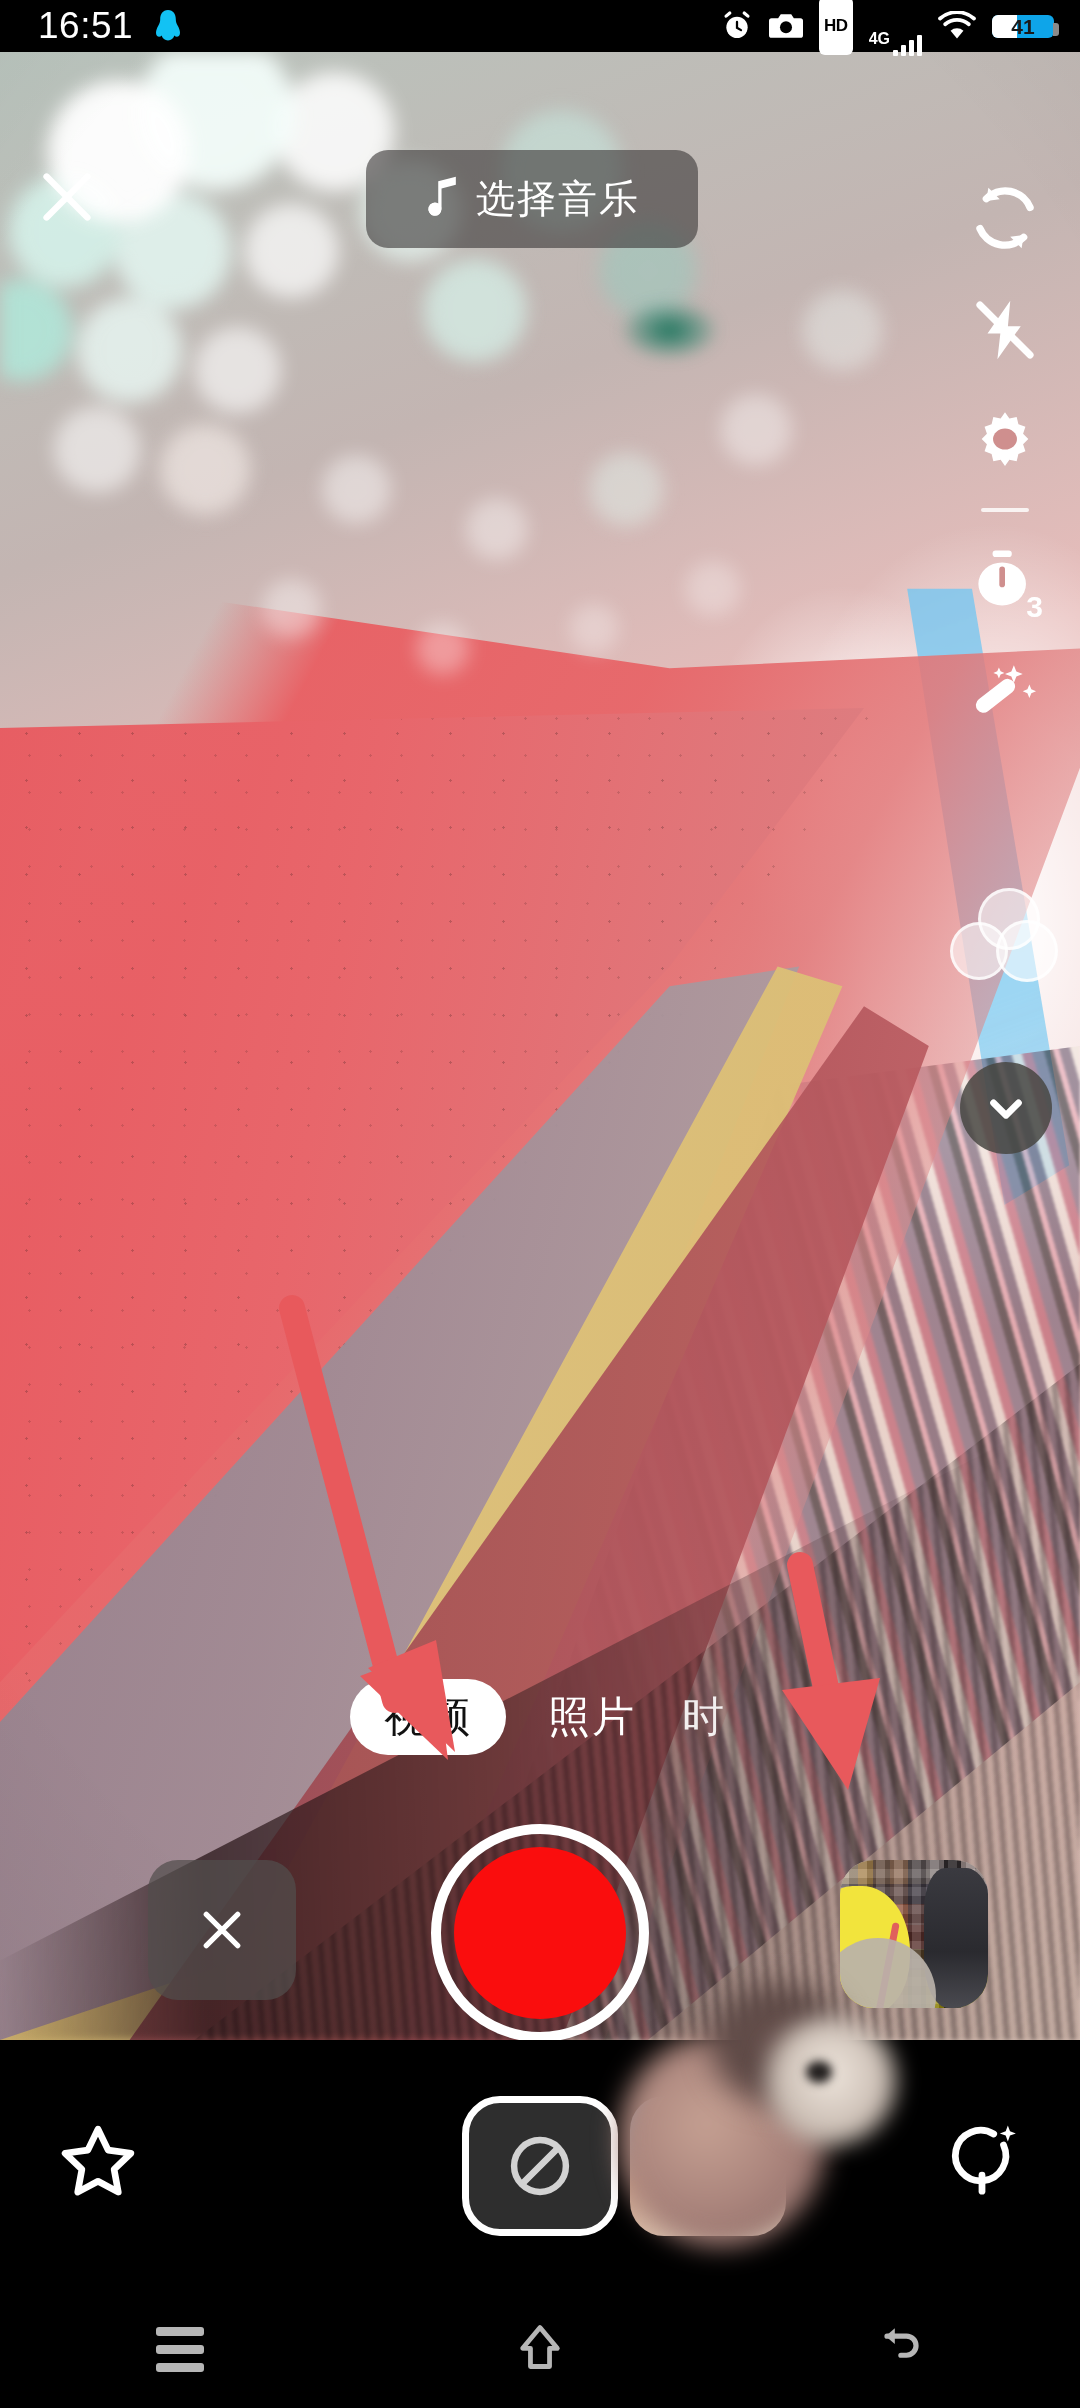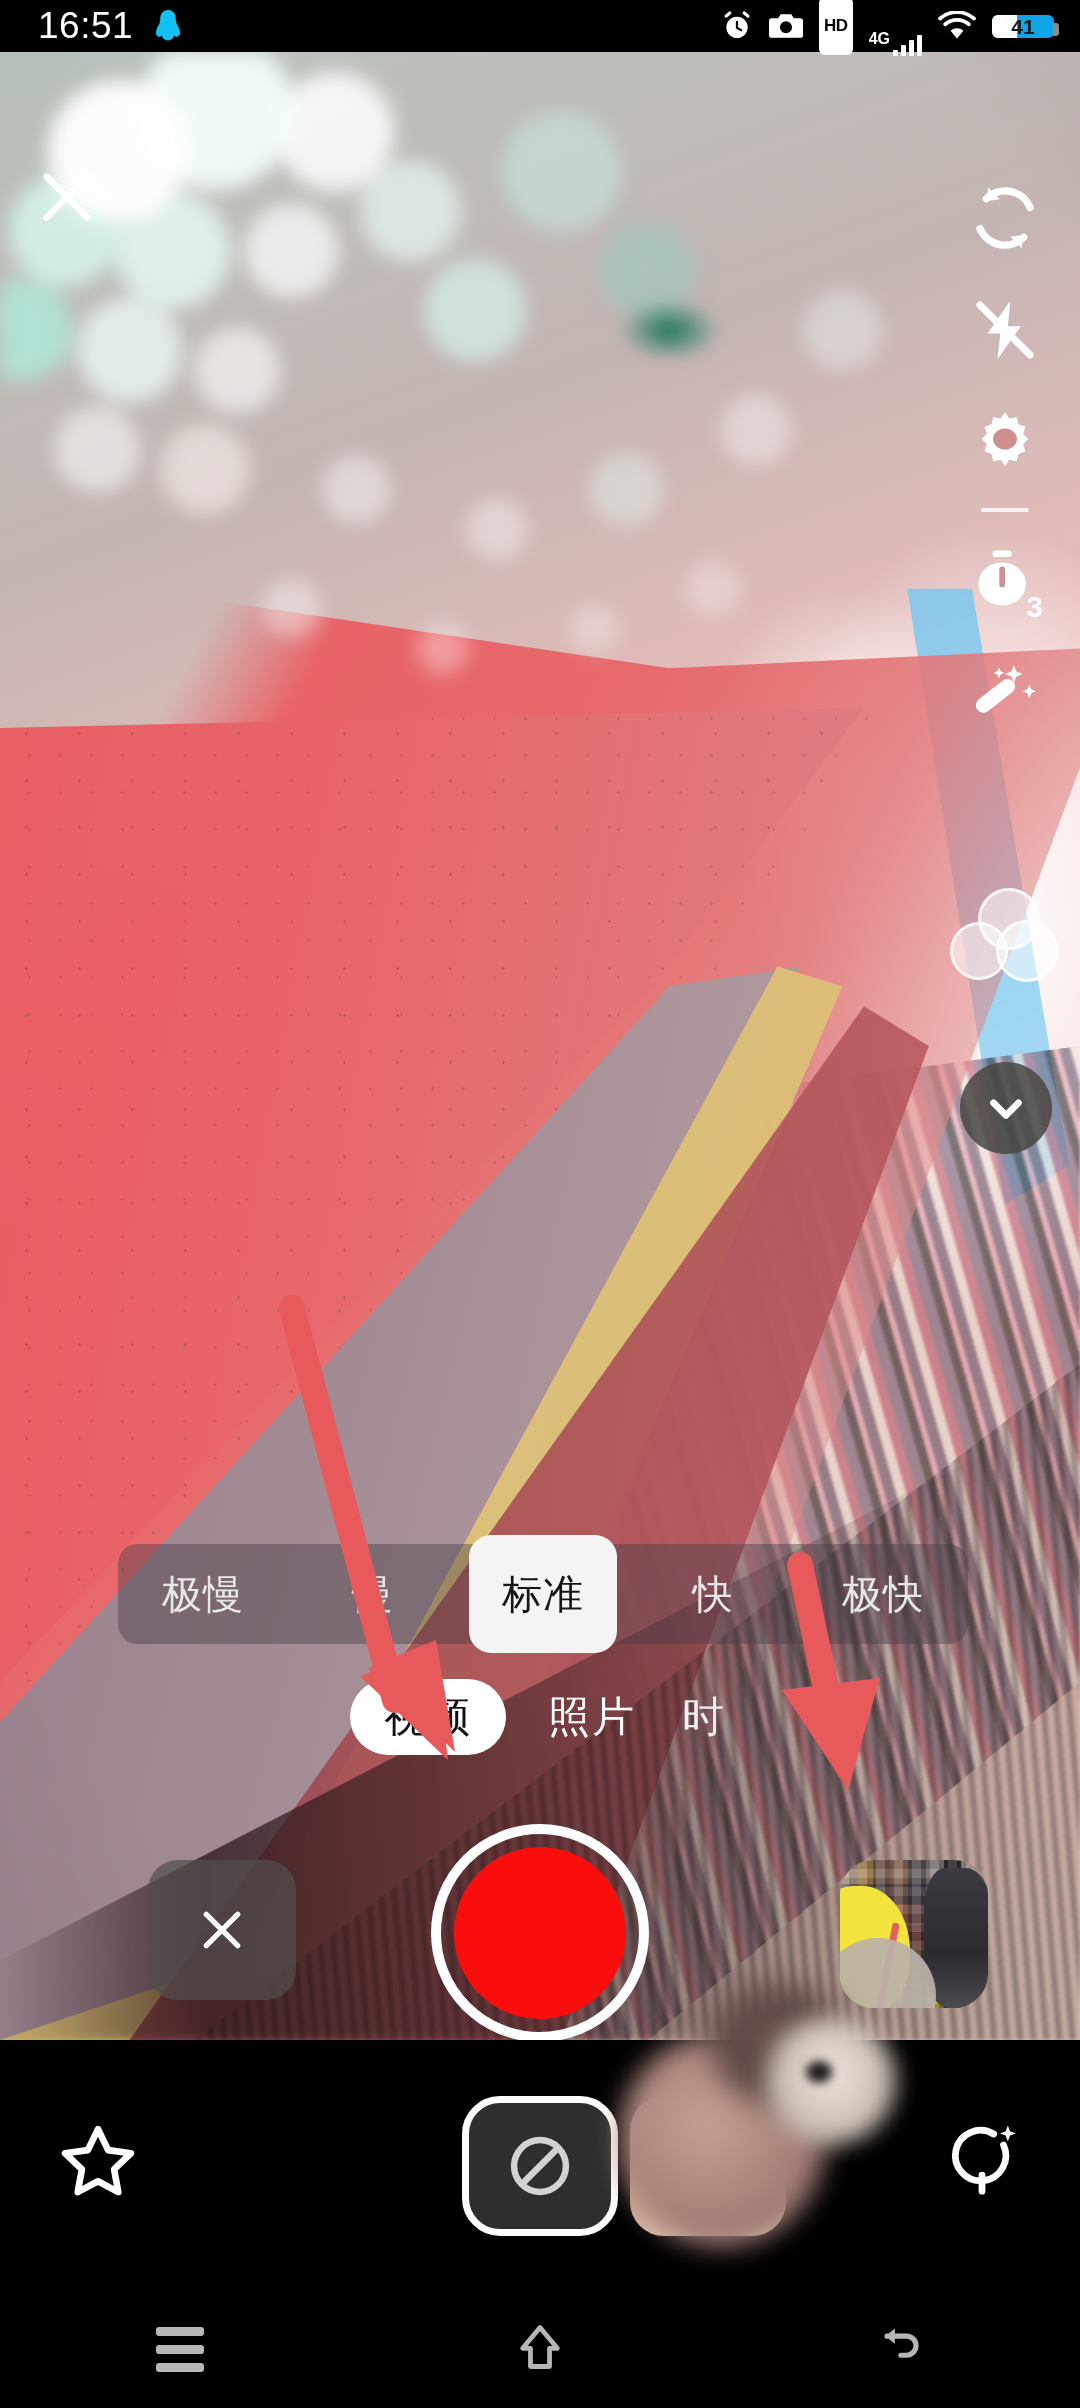--- a/index.html
+++ b/index.html
@@ -431,20 +431,29 @@
     <div class="layer l-greenblob"></div>
     <div class="layer l-vig"></div>
   </div>
 
   <div class="close-x">
     <svg width="70" height="70" viewBox="0 0 24 24">
       <path d="M5 5 19 19M19 5 5 19" stroke="#fff" stroke-width="2.2" stroke-linecap="round"></path>
     </svg>
   </div>
 
+  <div class="music-pill">
+    <span>
+      <svg width="38" height="44" viewBox="0 0 20 24">
+        <path d="M17 1 7.4 3.4v12.1a3.6 3.6 0 1 0 1.8 3.1V7.3L17 5.3z" fill="#fff"></path>
+        <circle cx="5.6" cy="18.6" r="3.5" fill="#fff"></circle>
+      </svg>
+    </span>
+    <span class="txt">选择音乐</span>
+  </div>
 
   <div id="rail">
     <div class="rail-btn">
       <svg width="76" height="70" viewBox="0 0 26 24">
         <path d="M21.6 8.4a9.2 9.2 0 0 0-15-3" stroke="#fff" stroke-width="2.5" fill="none" stroke-linecap="round"></path>
         <path d="M4.4 15.6a9.2 9.2 0 0 0 15 3" stroke="#fff" stroke-width="2.5" fill="none" stroke-linecap="round"></path>
         <path d="M7.3 1.6 6.6 6.2l4.6-.6z" fill="#fff"></path>
         <path d="M18.7 22.4l.7-4.6-4.6.6z" fill="#fff"></path>
       </svg>
     </div>
@@ -492,37 +501,20 @@
       <span class="fc2"></span>
       <span class="fc3"></span>
   </div>
 
   <div class="collapse-btn">
     <svg width="50" height="50" viewBox="0 0 24 24">
       <path d="M6 9.5 12 15.5 18 9.5" stroke="#fff" stroke-width="3.2" fill="none" stroke-linecap="round" stroke-linejoin="round"></path>
     </svg>
   </div>
 
-  <div id="speed">
-    <div class="opt">
-      <span>极慢</span>
-    </div>
-    <div class="opt">
-      <span>慢</span>
-    </div>
-    <div class="opt sel">
-      <span>标准</span>
-    </div>
-    <div class="opt">
-      <span>快</span>
-    </div>
-    <div class="opt">
-      <span>极快</span>
-    </div>
-  </div>
 
   <div id="modes">
     <div class="m sel">视频</div>
     <div class="m">照片</div>
     <div class="m ghost">时</div>
   </div>
 
   <div id="capture">
     <div class="del-btn">
       <svg width="58" height="58" viewBox="0 0 24 24">

